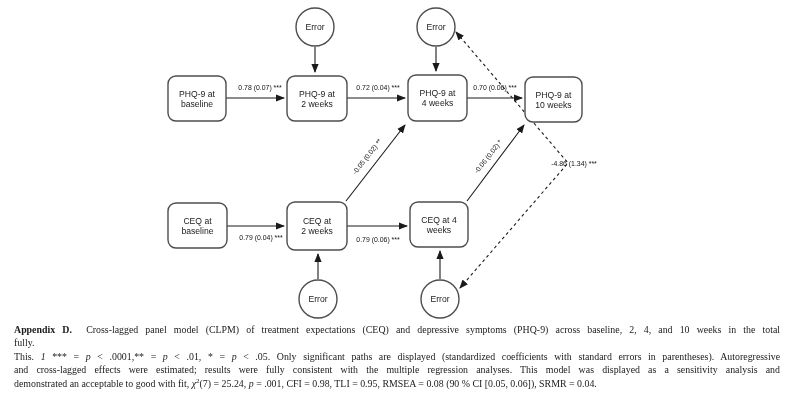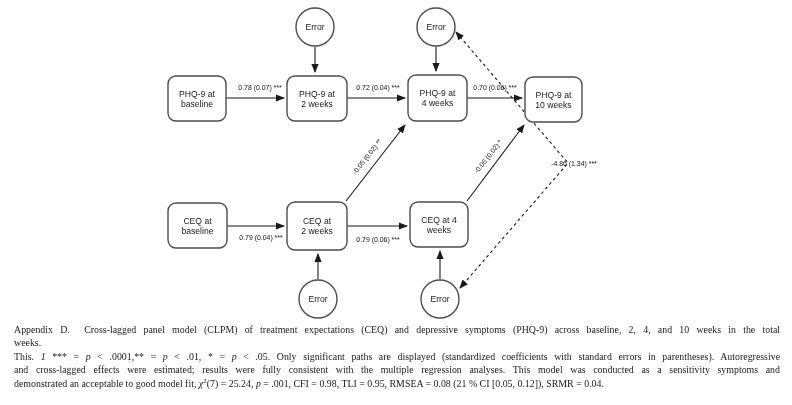--- a/index.html
+++ b/index.html
@@ -7,21 +7,21 @@
   body{width:792px;height:405px;background:#ffffff;position:relative;overflow:hidden;
        font-family:"Liberation Sans",sans-serif}
   #clpm-svg{position:absolute;top:0;left:0;display:block}
   .edge-line{fill:none;stroke:#1a1a1a;stroke-width:1.1}
   .node-shape{fill:#ffffff;stroke:#4d4d4d;stroke-width:1.4}
   .node-label{font-size:8.6px;fill:#1a1a1a;text-anchor:middle;font-family:"Liberation Sans",sans-serif}
   .edge-label{font-size:6.9px;fill:#111111;text-anchor:middle;font-family:"Liberation Sans",sans-serif}
   #caption{position:absolute;left:14px;top:323px;width:766px;color:#1a1a1a;
            font-family:"Liberation Serif",serif;font-size:9.9px;line-height:13.4px}
   .cap-line.just{text-align:justify;text-align-last:justify}
-  .bold{font-weight:400}
+  .bold{font-weight:700}
   .italic{font-style:italic}
   .sup{vertical-align:super;font-size:7px;line-height:0}
 </style>
 </head>
 <body>
 
 <svg id="clpm-svg" width="792" height="322" viewBox="0 0 792 322">
   <defs>
     <marker id="arrowhead" markerWidth="9" markerHeight="8" refX="8" refY="4" orient="auto-start-reverse" markerUnits="userSpaceOnUse">
       <path d="M0,0.4 L9,4 L0,7.6 Z" fill="#1a1a1a"></path>
@@ -116,17 +116,17 @@
       </g>
       <g>
         <circle cx="440" cy="299" r="19" class="node-shape"></circle>
         <text x="440" y="299" class="node-label"><tspan x="440" y="302">Error</tspan></text>
       </g>
     </g>
 </svg>
 
 <div id="caption">
     <div class="cap-line just"><span class="bold">Appendix D.</span><span>&nbsp; Cross-lagged panel model (CLPM) of treatment expectations (CEQ) and depressive symptoms (PHQ-9) across baseline, 2, 4, and 10 weeks in the total</span></div>
-    <div class="cap-line"><span>weeks.</span></div>
+    <div class="cap-line"><span>fully.</span></div>
     <div class="cap-line just"><span>This. </span><span class="italic">1</span><span> *** = </span><span class="italic">p</span><span> &lt; .0001,** = </span><span class="italic">p</span><span> &lt; .01, * = </span><span class="italic">p</span><span> &lt; .05. Only significant paths are displayed (standardized coefficients with standard errors in parentheses). Autoregressive</span></div>
-    <div class="cap-line just"><span>and cross-lagged effects were estimated; results were fully consistent with the multiple regression analyses. This model was conducted as a sensitivity symptoms and</span></div>
-    <div class="cap-line"><span>demonstrated an acceptable to good model fit, </span><span class="italic">χ</span><span class="sup">2</span><span>(7) = 25.24, </span><span class="italic">p</span><span> = .001, CFI = 0.98, TLI = 0.95, RMSEA = 0.08 (21 % CI [0.05, 0.12]), SRMR = 0.04.</span></div>
+    <div class="cap-line just"><span>and cross-lagged effects were estimated; results were fully consistent with the multiple regression analyses. This model was displayed as a sensitivity analysis and</span></div>
+    <div class="cap-line"><span>demonstrated an acceptable to good with fit, </span><span class="italic">χ</span><span class="sup">2</span><span>(7) = 25.24, </span><span class="italic">p</span><span> = .001, CFI = 0.98, TLI = 0.95, RMSEA = 0.08 (90 % CI [0.05, 0.06]), SRMR = 0.04.</span></div>
   </div>
 
 </body></html>

